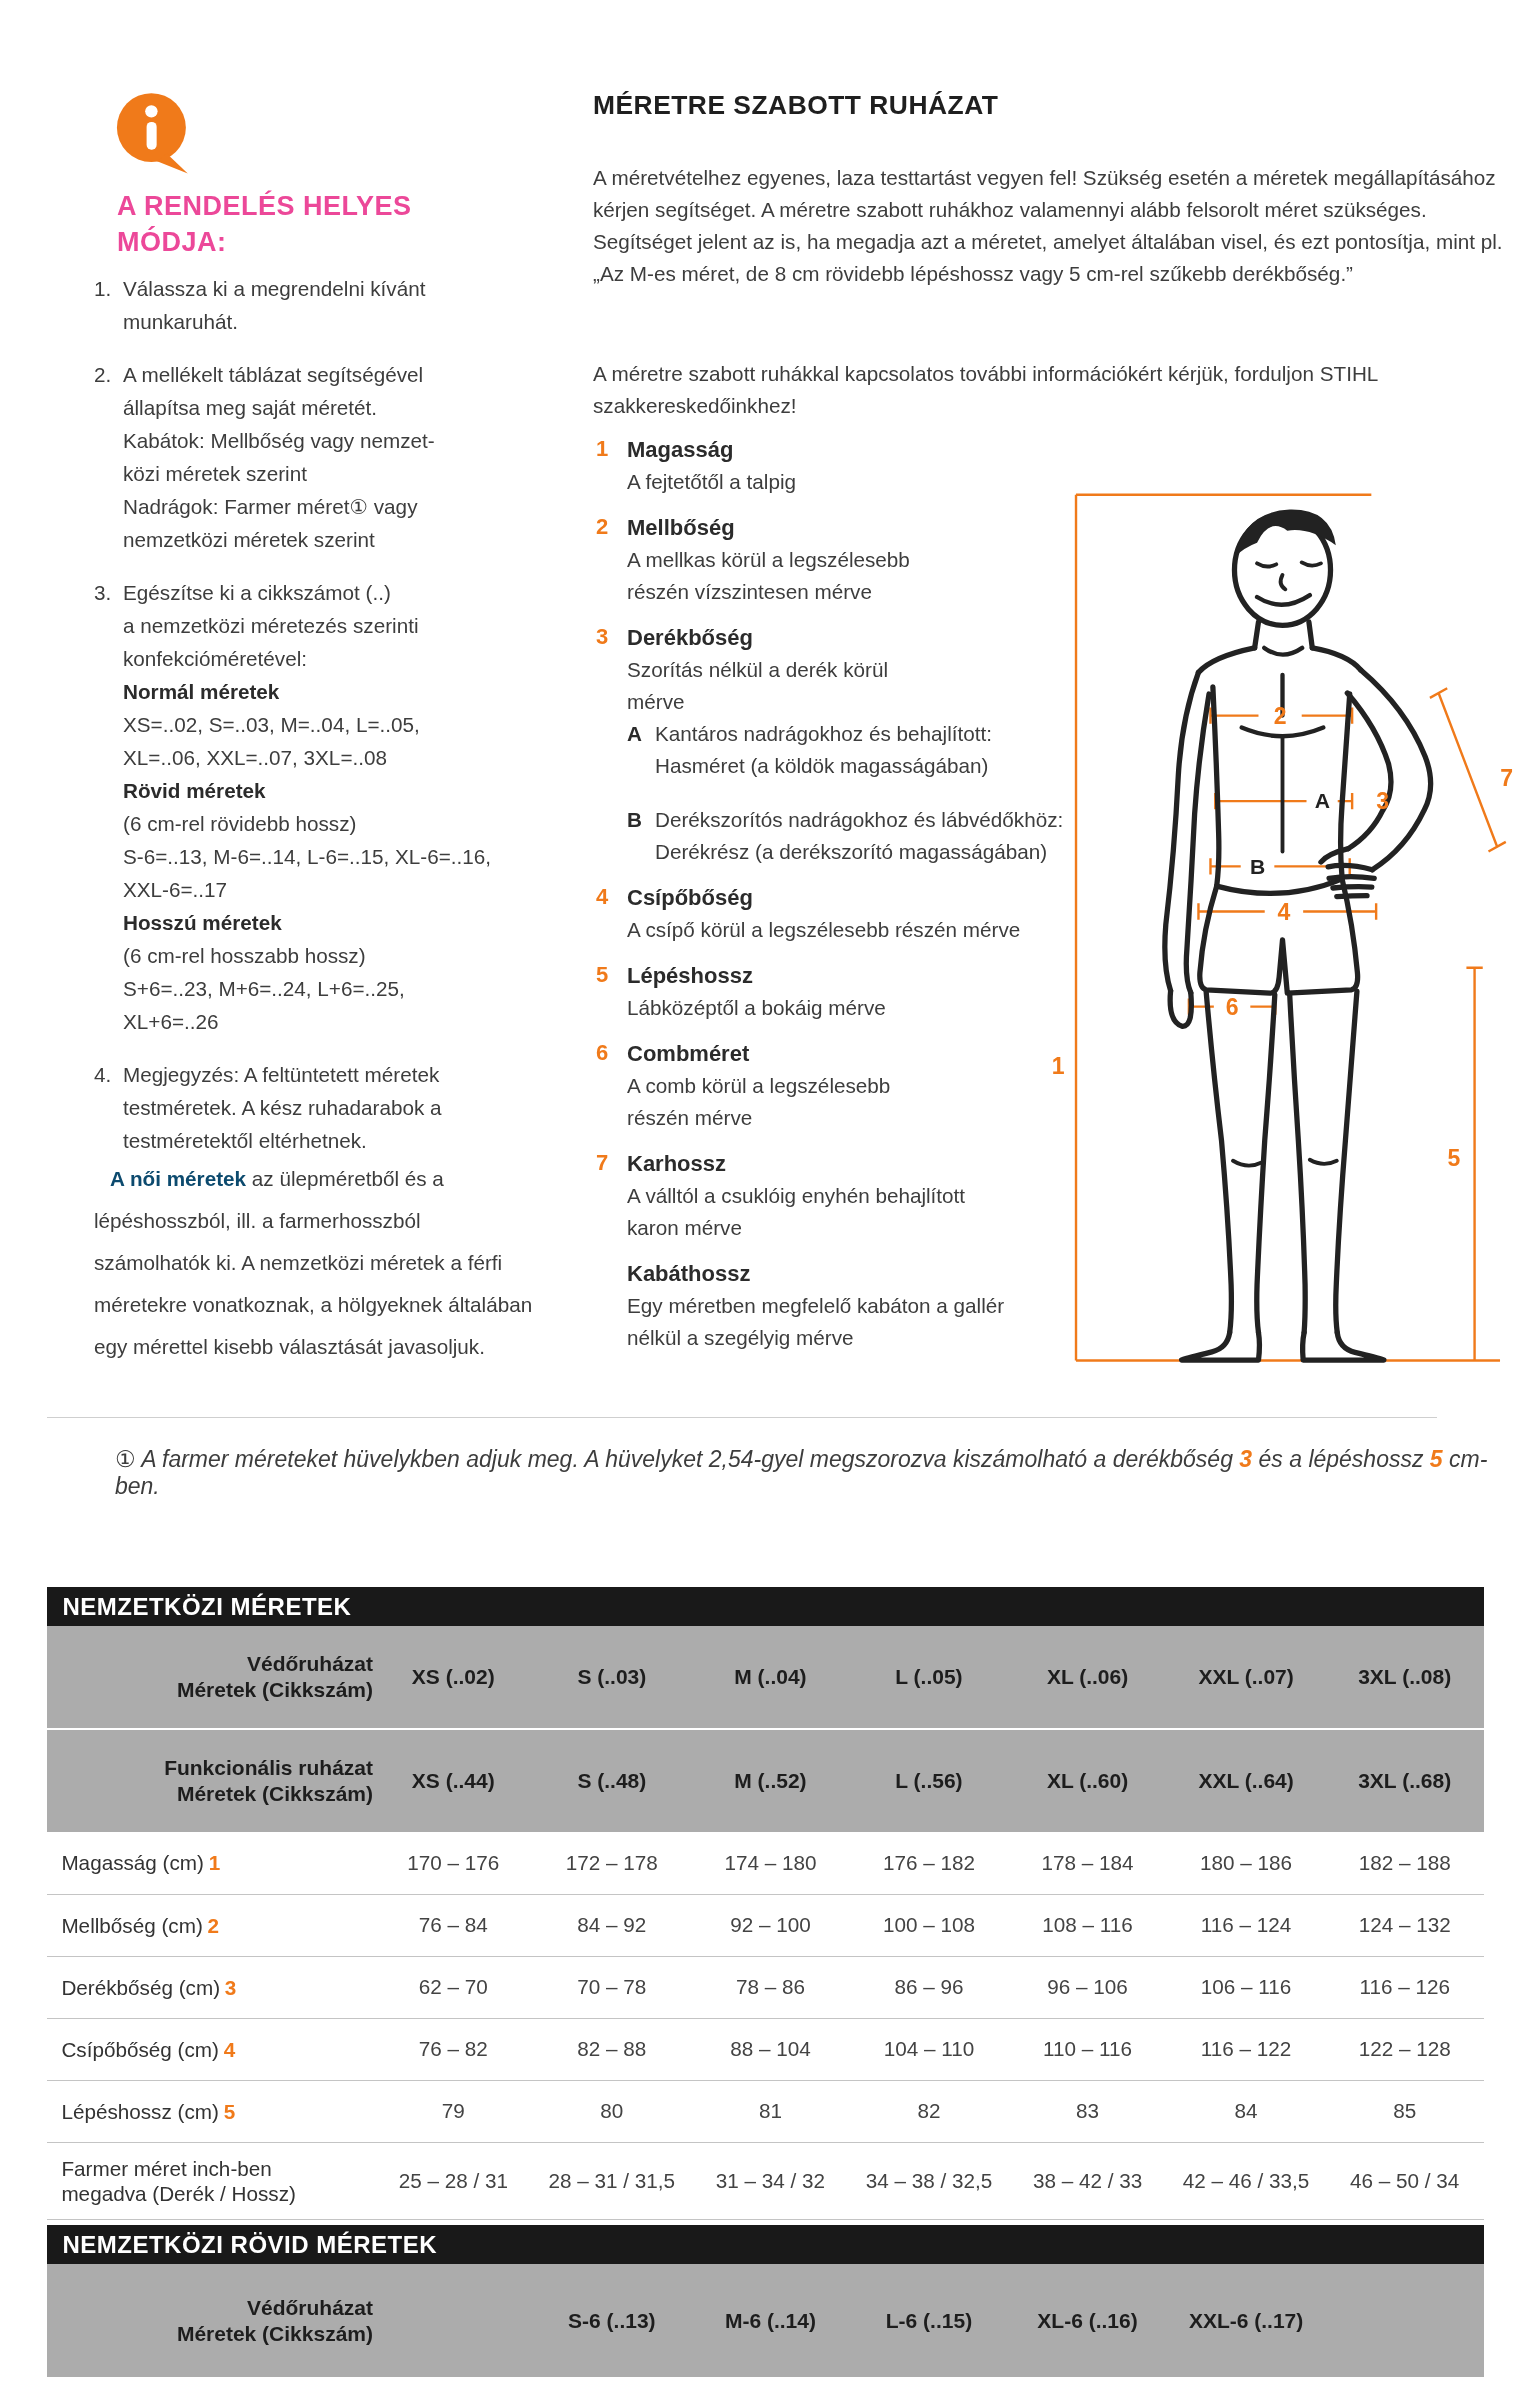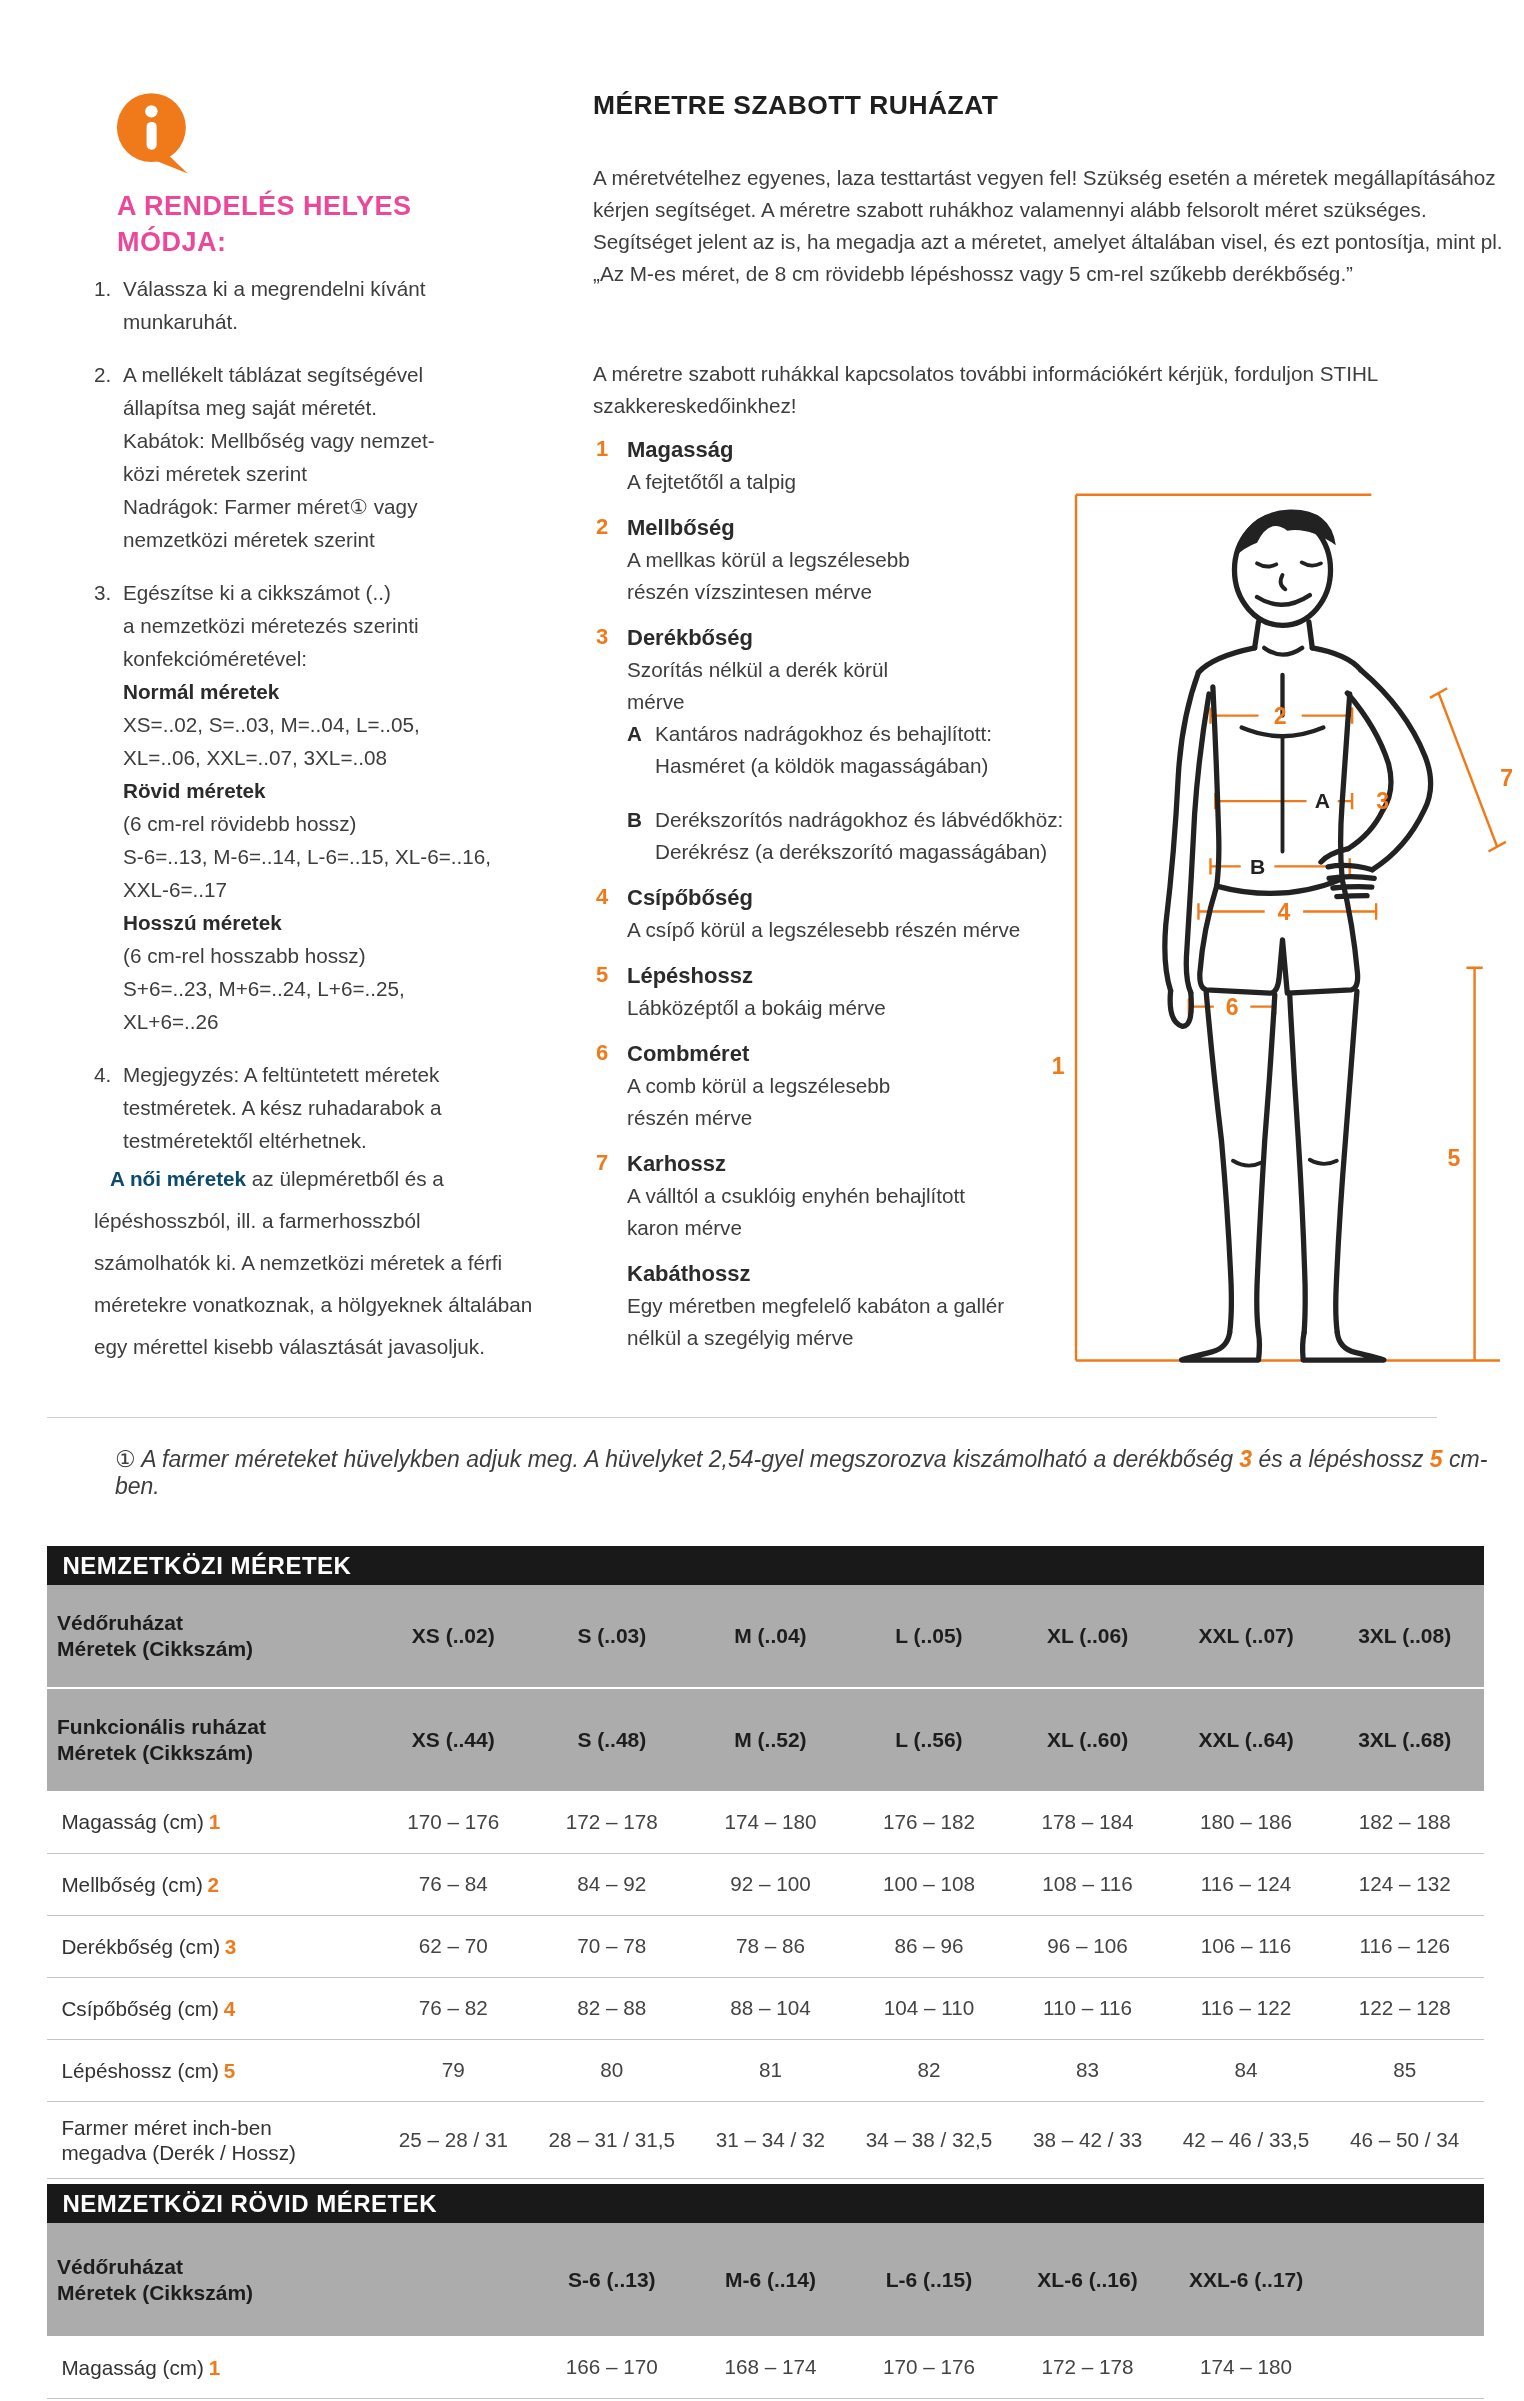--- a/index.html
+++ b/index.html
@@ -30,28 +30,28 @@
   .msub.subB{margin-top:22px;}
   
   #figure{position:absolute;left:1040px;top:468px;width:485px;height:937px;}
   
   #foot-rule{position:absolute;left:47px;top:1417px;width:1390px;height:1.4px;background:#cfcfcf;}
   #footnote{position:absolute;left:115px;top:1423px;width:1393px;font-size:23px;line-height:27px;color:#3d3d3d;font-style:italic;}
   #footnote .hl{color:#f07a1a;font-weight:800;}
   
   #tables{position:absolute;left:47px;top:1546px;width:1437px;}
   .tbar{height:39px;background:#191919;color:#fff;display:flex;align-items:center;
-    padding-left:15.4px;box-sizing:border-box;font-size:24px;font-weight:800;letter-spacing:0.5px;}
+    padding-left:15.4px;box-sizing:border-box;font-size:24px;font-weight:800;letter-spacing:0.5px;margin-top:41px;}
   .tsec + .tsec .tbar{margin-top:5.8px;}
   table.size{width:100%;border-collapse:collapse;table-layout:fixed;}
   col.c-label{width:327px;}
   tr.hdr{background:#acacac;}
   tr.hdr td{font-weight:700;color:#1d1d1d;vertical-align:middle;}
   tr.hdr + tr.hdr td{border-top:2.9px solid #fff;}
-  td.hlbl{padding-left:10px;font-size:21px;line-height:26px;}
+  td.hlbl{padding-left:10px;font-size:21px;line-height:26px;text-align:right;}
   td.hcol{text-align:center;font-size:21px;}
   tr.hdr{height:103px;}
   .tsec.single tr.hdr{height:113px;}
   tr.drow{height:62px;}
   tr.drow.tall{height:77px;}
   tr.drow td{border-bottom:1.4px solid #c4c4c4;vertical-align:middle;}
   td.rlbl{padding-left:14.4px;font-size:20.7px;line-height:25px;color:#333;margin-top:22px;}
   td.rlbl .rnum{color:#f07a1a;font-weight:800;margin-left:4.8px;}
   td.val{text-align:center;font-size:20.7px;color:#434343;}
 </style>

